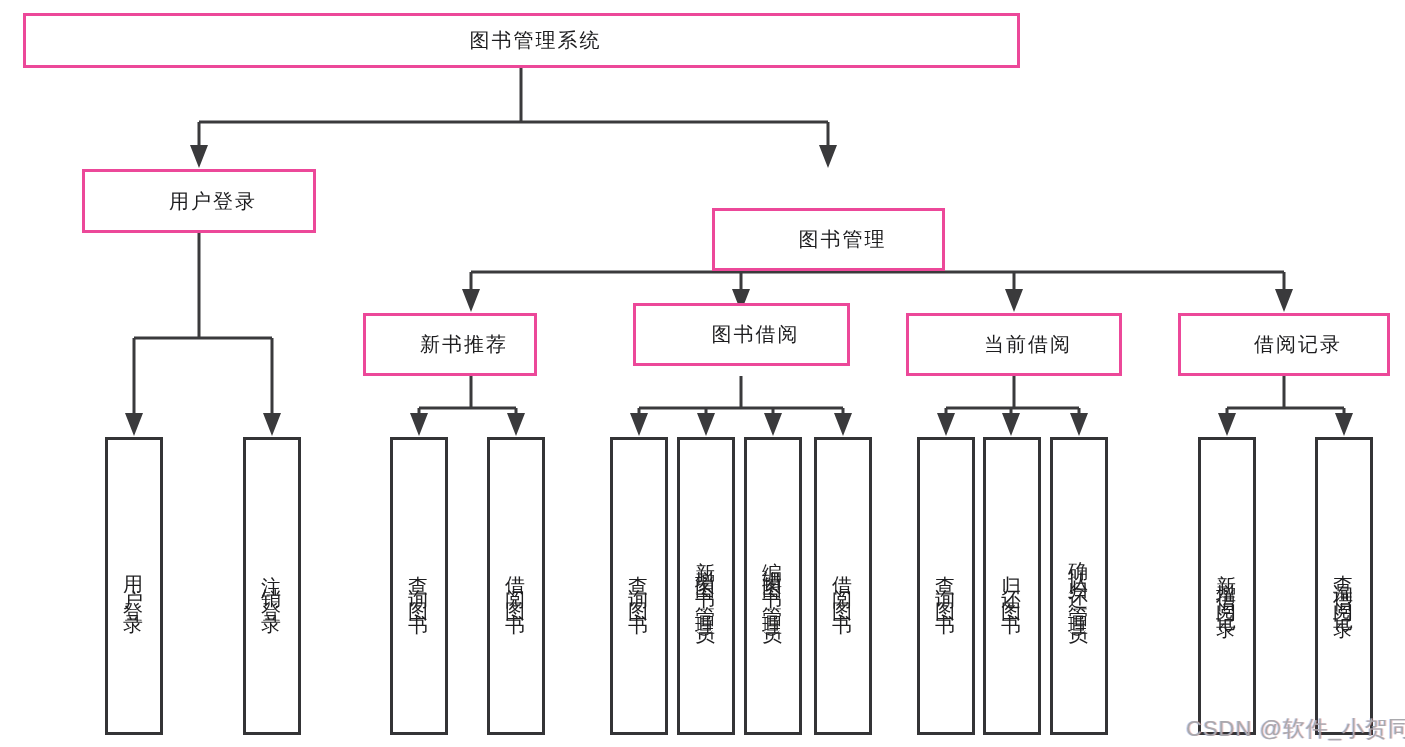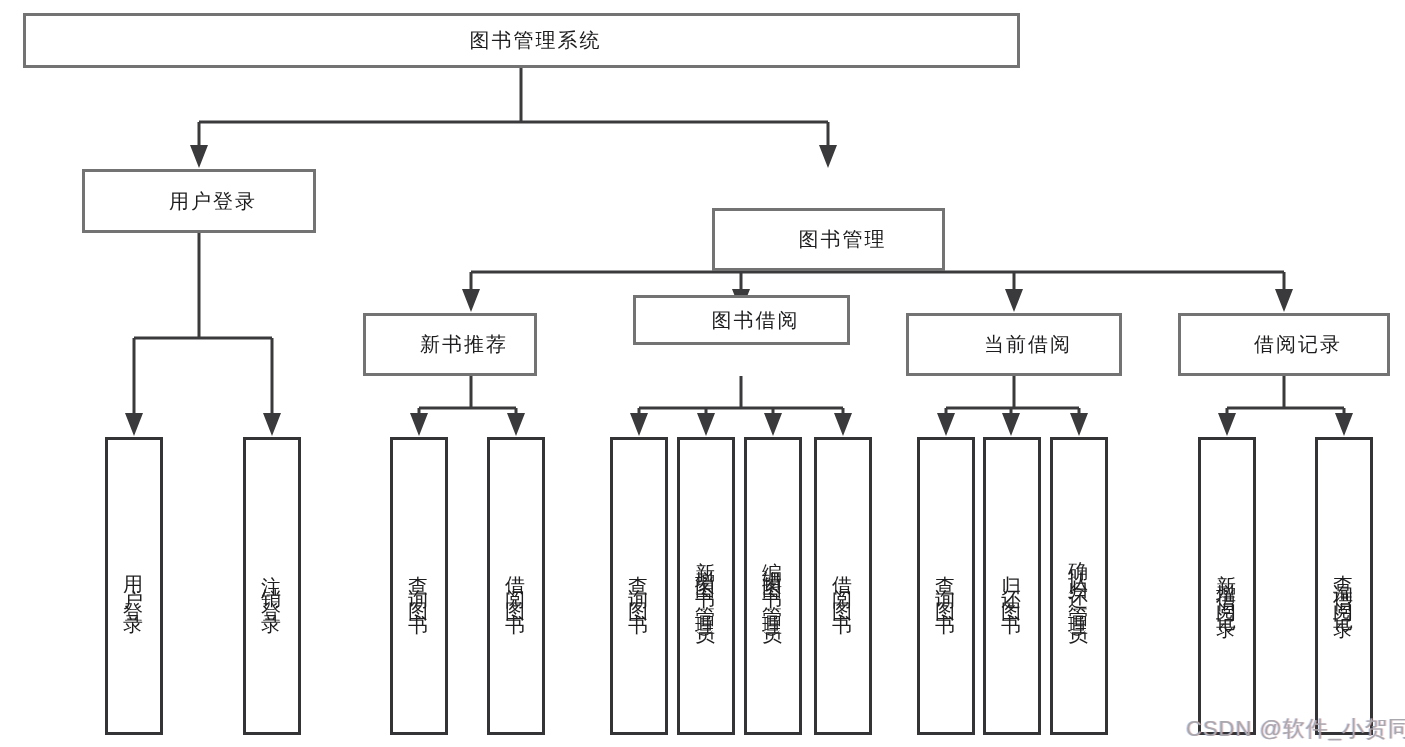--- a/index.html
+++ b/index.html
@@ -26,21 +26,21 @@
     stroke: #3a3a3c;
     stroke-width: 3;
   }
   .connectors .arrow {
     fill: #3a3a3c;
     stroke: none;
   }
   .node {
     position: absolute;
     box-sizing: border-box;
-    border: 3px solid #737373;
+    border: 3px solid #ec4899;
     background: #ffffff;
     display: flex;
     align-items: center;
     justify-content: center;
     color: #1d1d1f;
     font-size: 20px;
     letter-spacing: 2px;
     white-space: nowrap;
     padding-left: 28px;
   }
@@ -113,21 +113,21 @@
       M1218 413 L1236 413 L1227 436 Z
       M1335 413 L1353 413 L1344 436 Z"></path>
   </svg>
 
   <div class="node" style="left:23px; top:13px; width:997px; height:55px;">图书管理系统</div>
 
   <div class="node" style="left:82px; top:169px; width:234px; height:64px;">用户登录</div>
   <div class="node" style="left:712px; top:169px; width:233px; height:63px;margin-top:39px;">图书管理</div>
 
   <div class="node" style="left:363px; top:313px; width:174px; height:63px;">新书推荐</div>
-  <div class="node" style="left:633px; top:295px; width:217px; height:50px;">图书借阅</div>
+  <div class="node" style="left:633px; top:303px; width:217px; height:63px;">图书借阅</div>
   <div class="node" style="left:906px; top:313px; width:216px; height:63px;">当前借阅</div>
   <div class="node" style="left:1178px; top:313px; width:212px; height:63px;">借阅记录</div>
 
   <div class="leaf" style="left:105px;">
     <span class="vtext">用户登录</span>
   </div>
   <div class="leaf" style="left:243px;">
     <span class="vtext">注销登录</span>
   </div>
 

